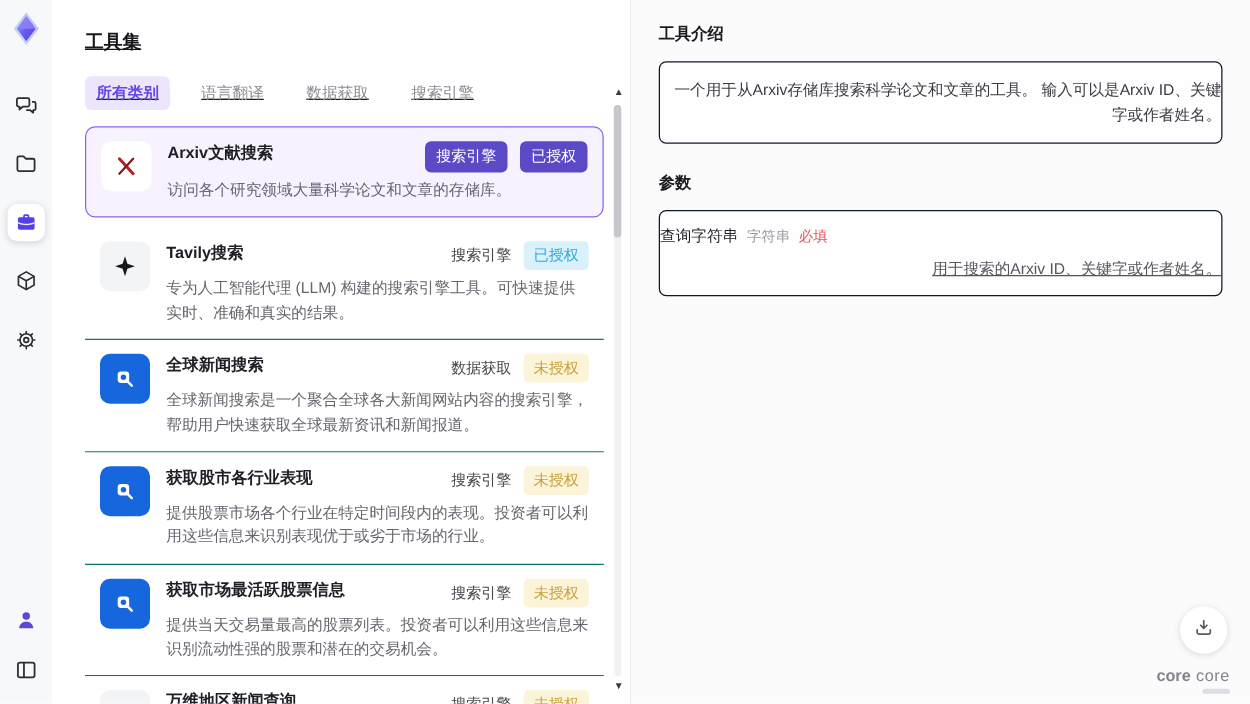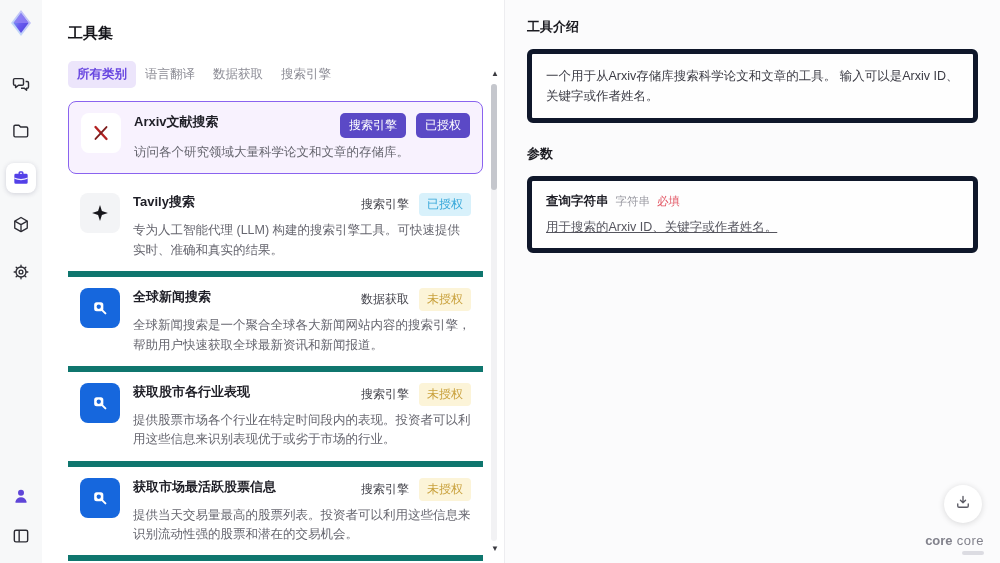--- a/index.html
+++ b/index.html
@@ -22,28 +22,28 @@
   }
   .nav-item.active { background:#fff; box-shadow:0 1px 5px rgba(40,40,80,.18); }
   .rail-bottom { margin-top:auto; display:flex; flex-direction:column; gap:10px; align-items:center; }
   .nav-item svg { display:block; }
 
   
   .list-panel {
     position:absolute; left:42px; top:0; bottom:0; width:462px;
     background:#fff; padding:16px 20px 0 26px;
   }
-  .page-title { font-size:15px; font-weight:bold; color:#15151a; margin:8px 0 18px; }
-  .tabs { display:flex; gap:0; align-items:flex-end; margin-bottom:13px; }
+  .page-title { font-size:15px; font-weight:bold; color:#15151a; margin:8px 0 18px;text-decoration:underline; }
+  .tabs { display:flex; gap:16px; align-items:flex-end; margin-bottom:13px;text-decoration:underline; }
   .tab { font-size:12.5px; color:#8c8c95; padding:5px 9px; border-radius:5px; cursor:pointer; white-space:nowrap; }
   .tab.active { background:#ece5fb; color:#6847e0; font-weight:bold; }
 
   .cards { width:415px; }
   .card {
-    display:flex; padding:11px 12px; border-bottom:6px solid #0f766e;
+    display:flex; padding:11px 12px; border-bottom:1px solid #0f766e;
     background:#fff; cursor:pointer;
   }
   .card.selected {
     background:#f8f2fe; border:1.5px solid #8a63ef; border-radius:8px;
     border-bottom:1.5px solid #8a63ef; margin-bottom:8px;
   }
   .tool-icon {
     width:40px; height:40px; border-radius:8px; flex:none; margin-right:13px;
     display:flex; align-items:center; justify-content:center;
   }
@@ -71,26 +71,26 @@
   .scroll-arrow.down { bottom:10px; }
 
   
   .detail-panel {
     position:absolute; left:504px; right:0; top:0; bottom:0;
     background:#fbfbfc; border-left:1px solid #ededf0; padding:18px 22px;
   }
   .detail-title { font-size:14px; font-weight:bold; color:#15151a; margin:3px 0 24px; }
   .section-h { font-size:13px; font-weight:bold; color:#1a1a20; margin-bottom:13px; }
   .detail-box {
-    background:#fefefe; border:5px solid #0f172a; border-radius:6px;
-    padding:12px 14px; margin-bottom:22px;
+    background:#fefefe; border:1px solid #0f172a; border-radius:6px;
+    padding:12px 0; margin-bottom:22px;text-align:right;
   }
   .intro-text { font-size:12.5px; color:#3b3b44; line-height:1.6; }
   .param-head { display:flex; align-items:baseline; gap:7px; margin-bottom:9px; }
-  .param-name { font-size:12.5px; font-weight:bold; color:#1e1e26; }
+  .param-name { font-size:12.5px; font-weight:normal; color:#1e1e26; }
   .param-type { font-size:11.5px; color:#9a9aa2; }
   .param-required { font-size:11.5px; color:#e25563; }
   .param-desc { font-size:12.5px; color:#55555e;text-decoration:underline; }
 
   
   .download-btn {
     position:absolute; right:18px; bottom:40px; width:38px; height:38px;
     border-radius:50%; background:#fff; box-shadow:0 1px 6px rgba(0,0,0,.14);
     display:flex; align-items:center; justify-content:center; cursor:pointer;
   }

